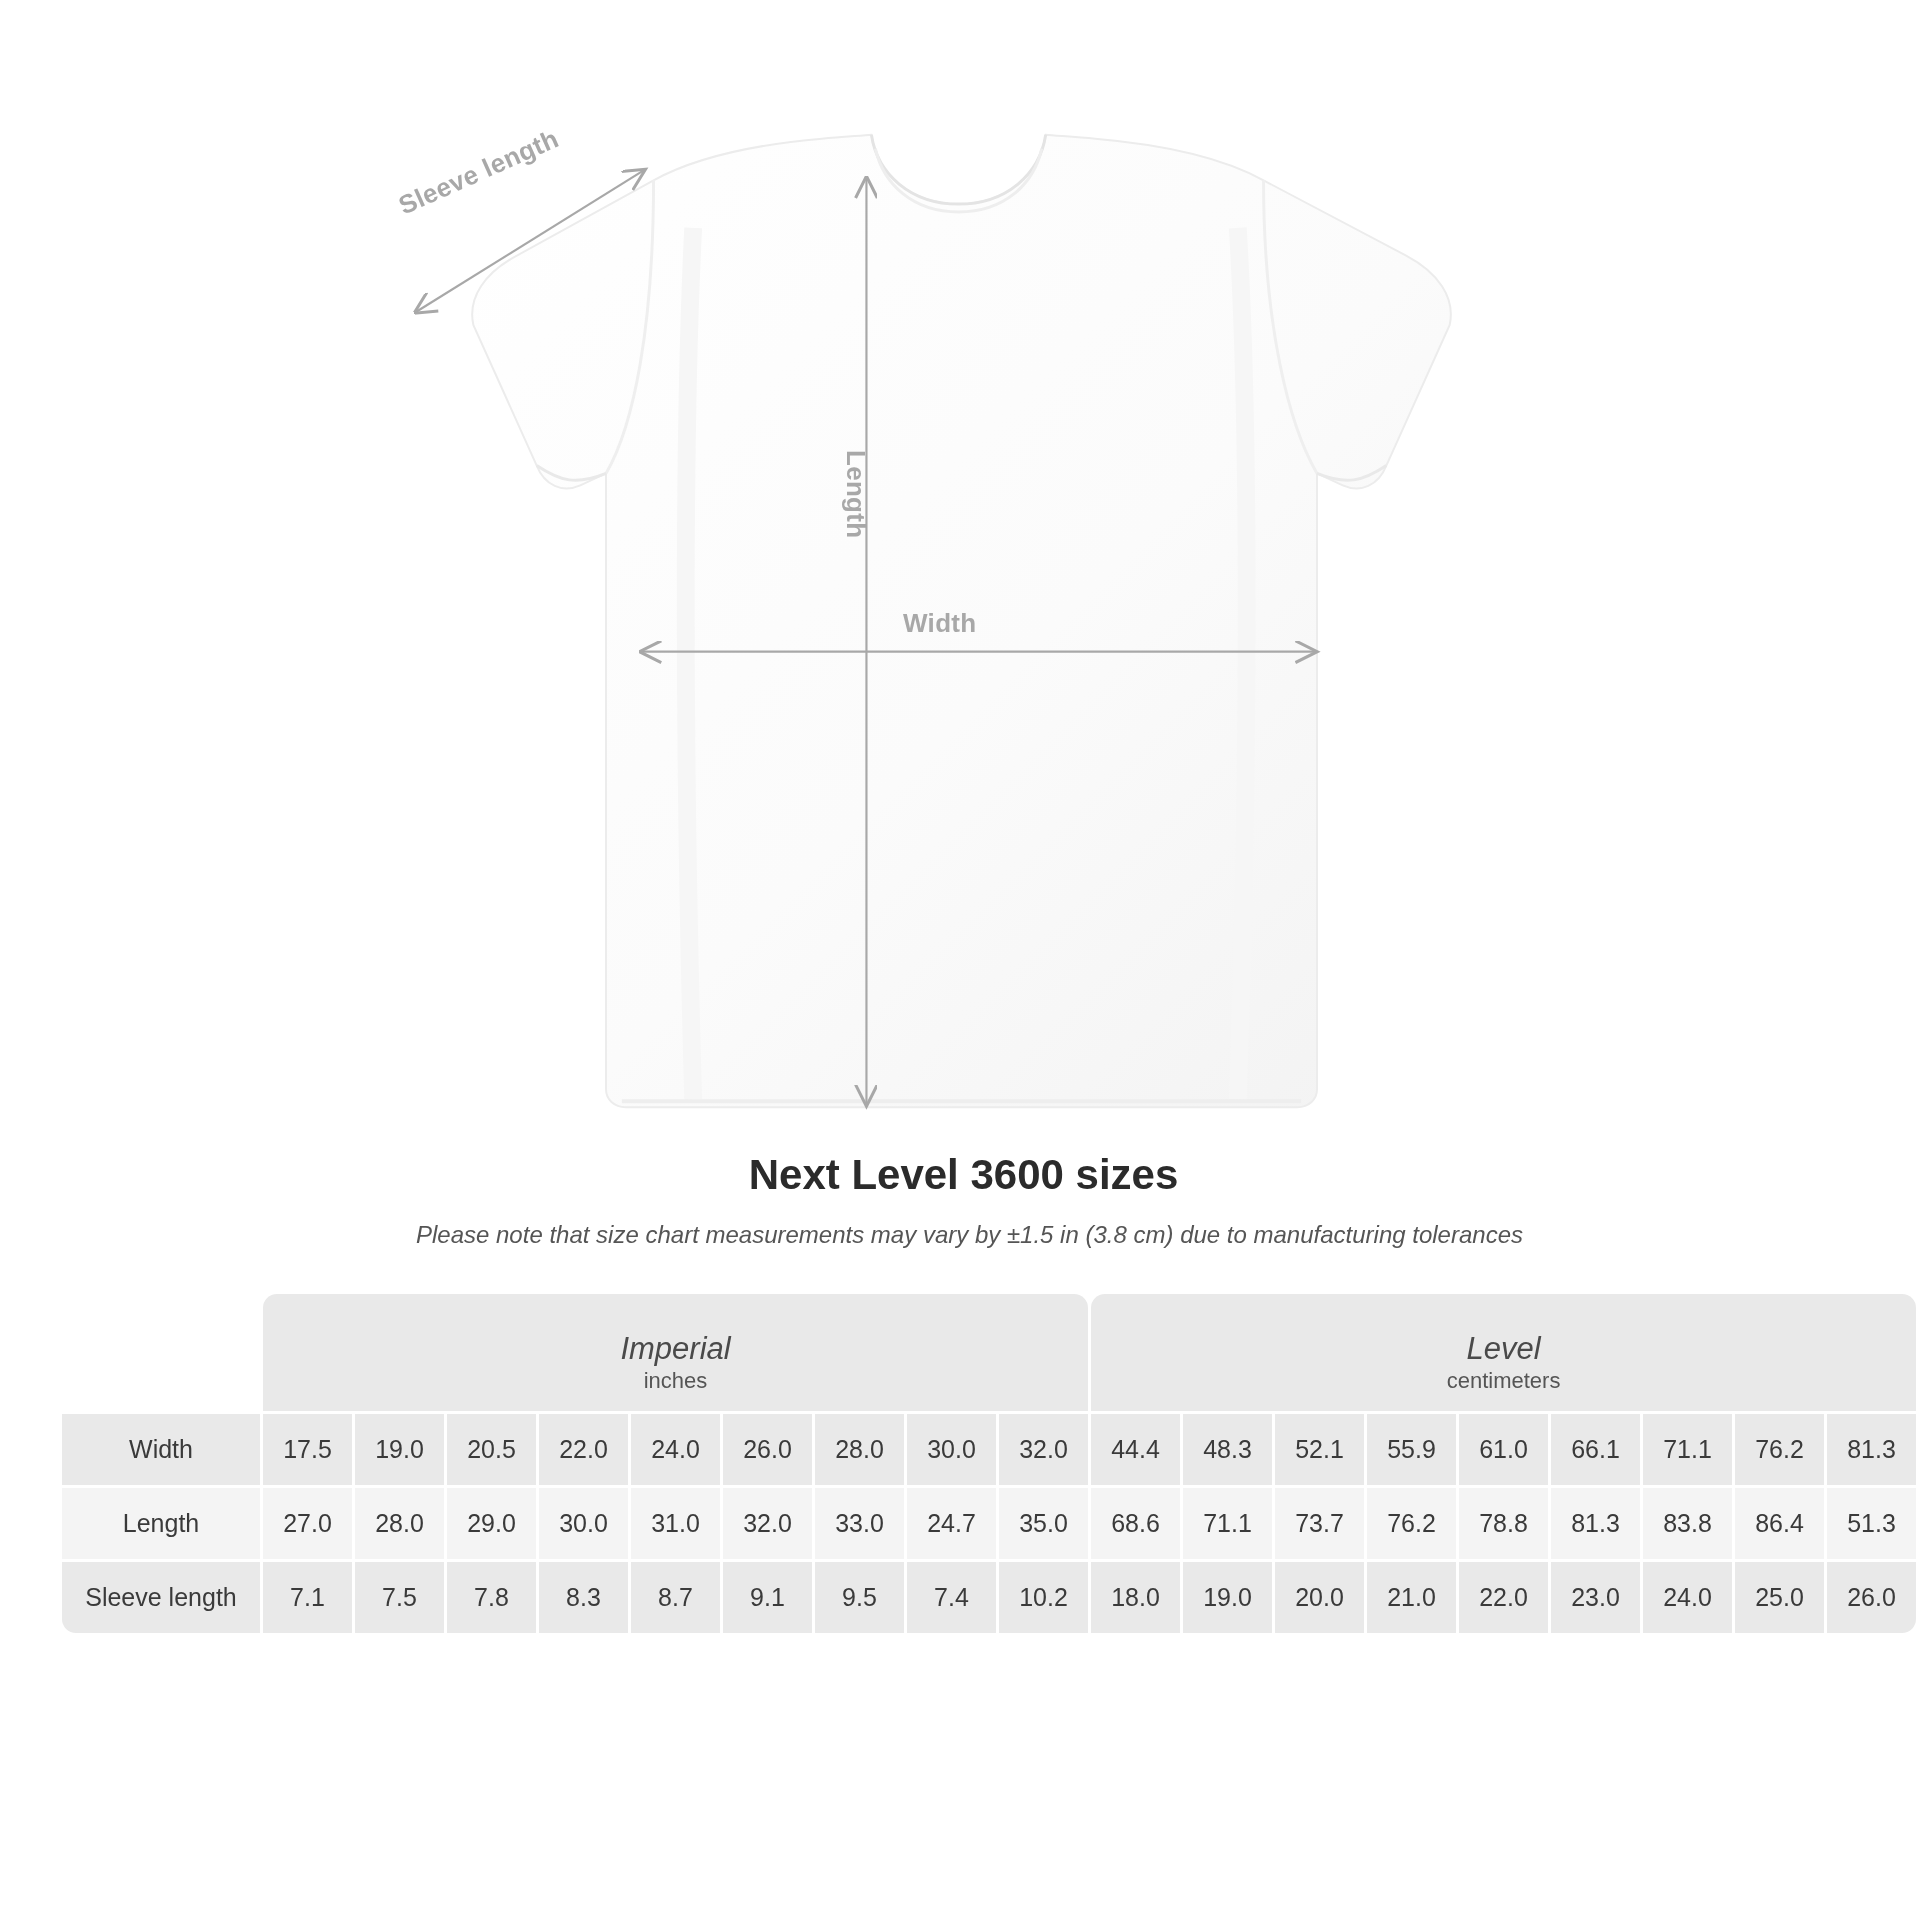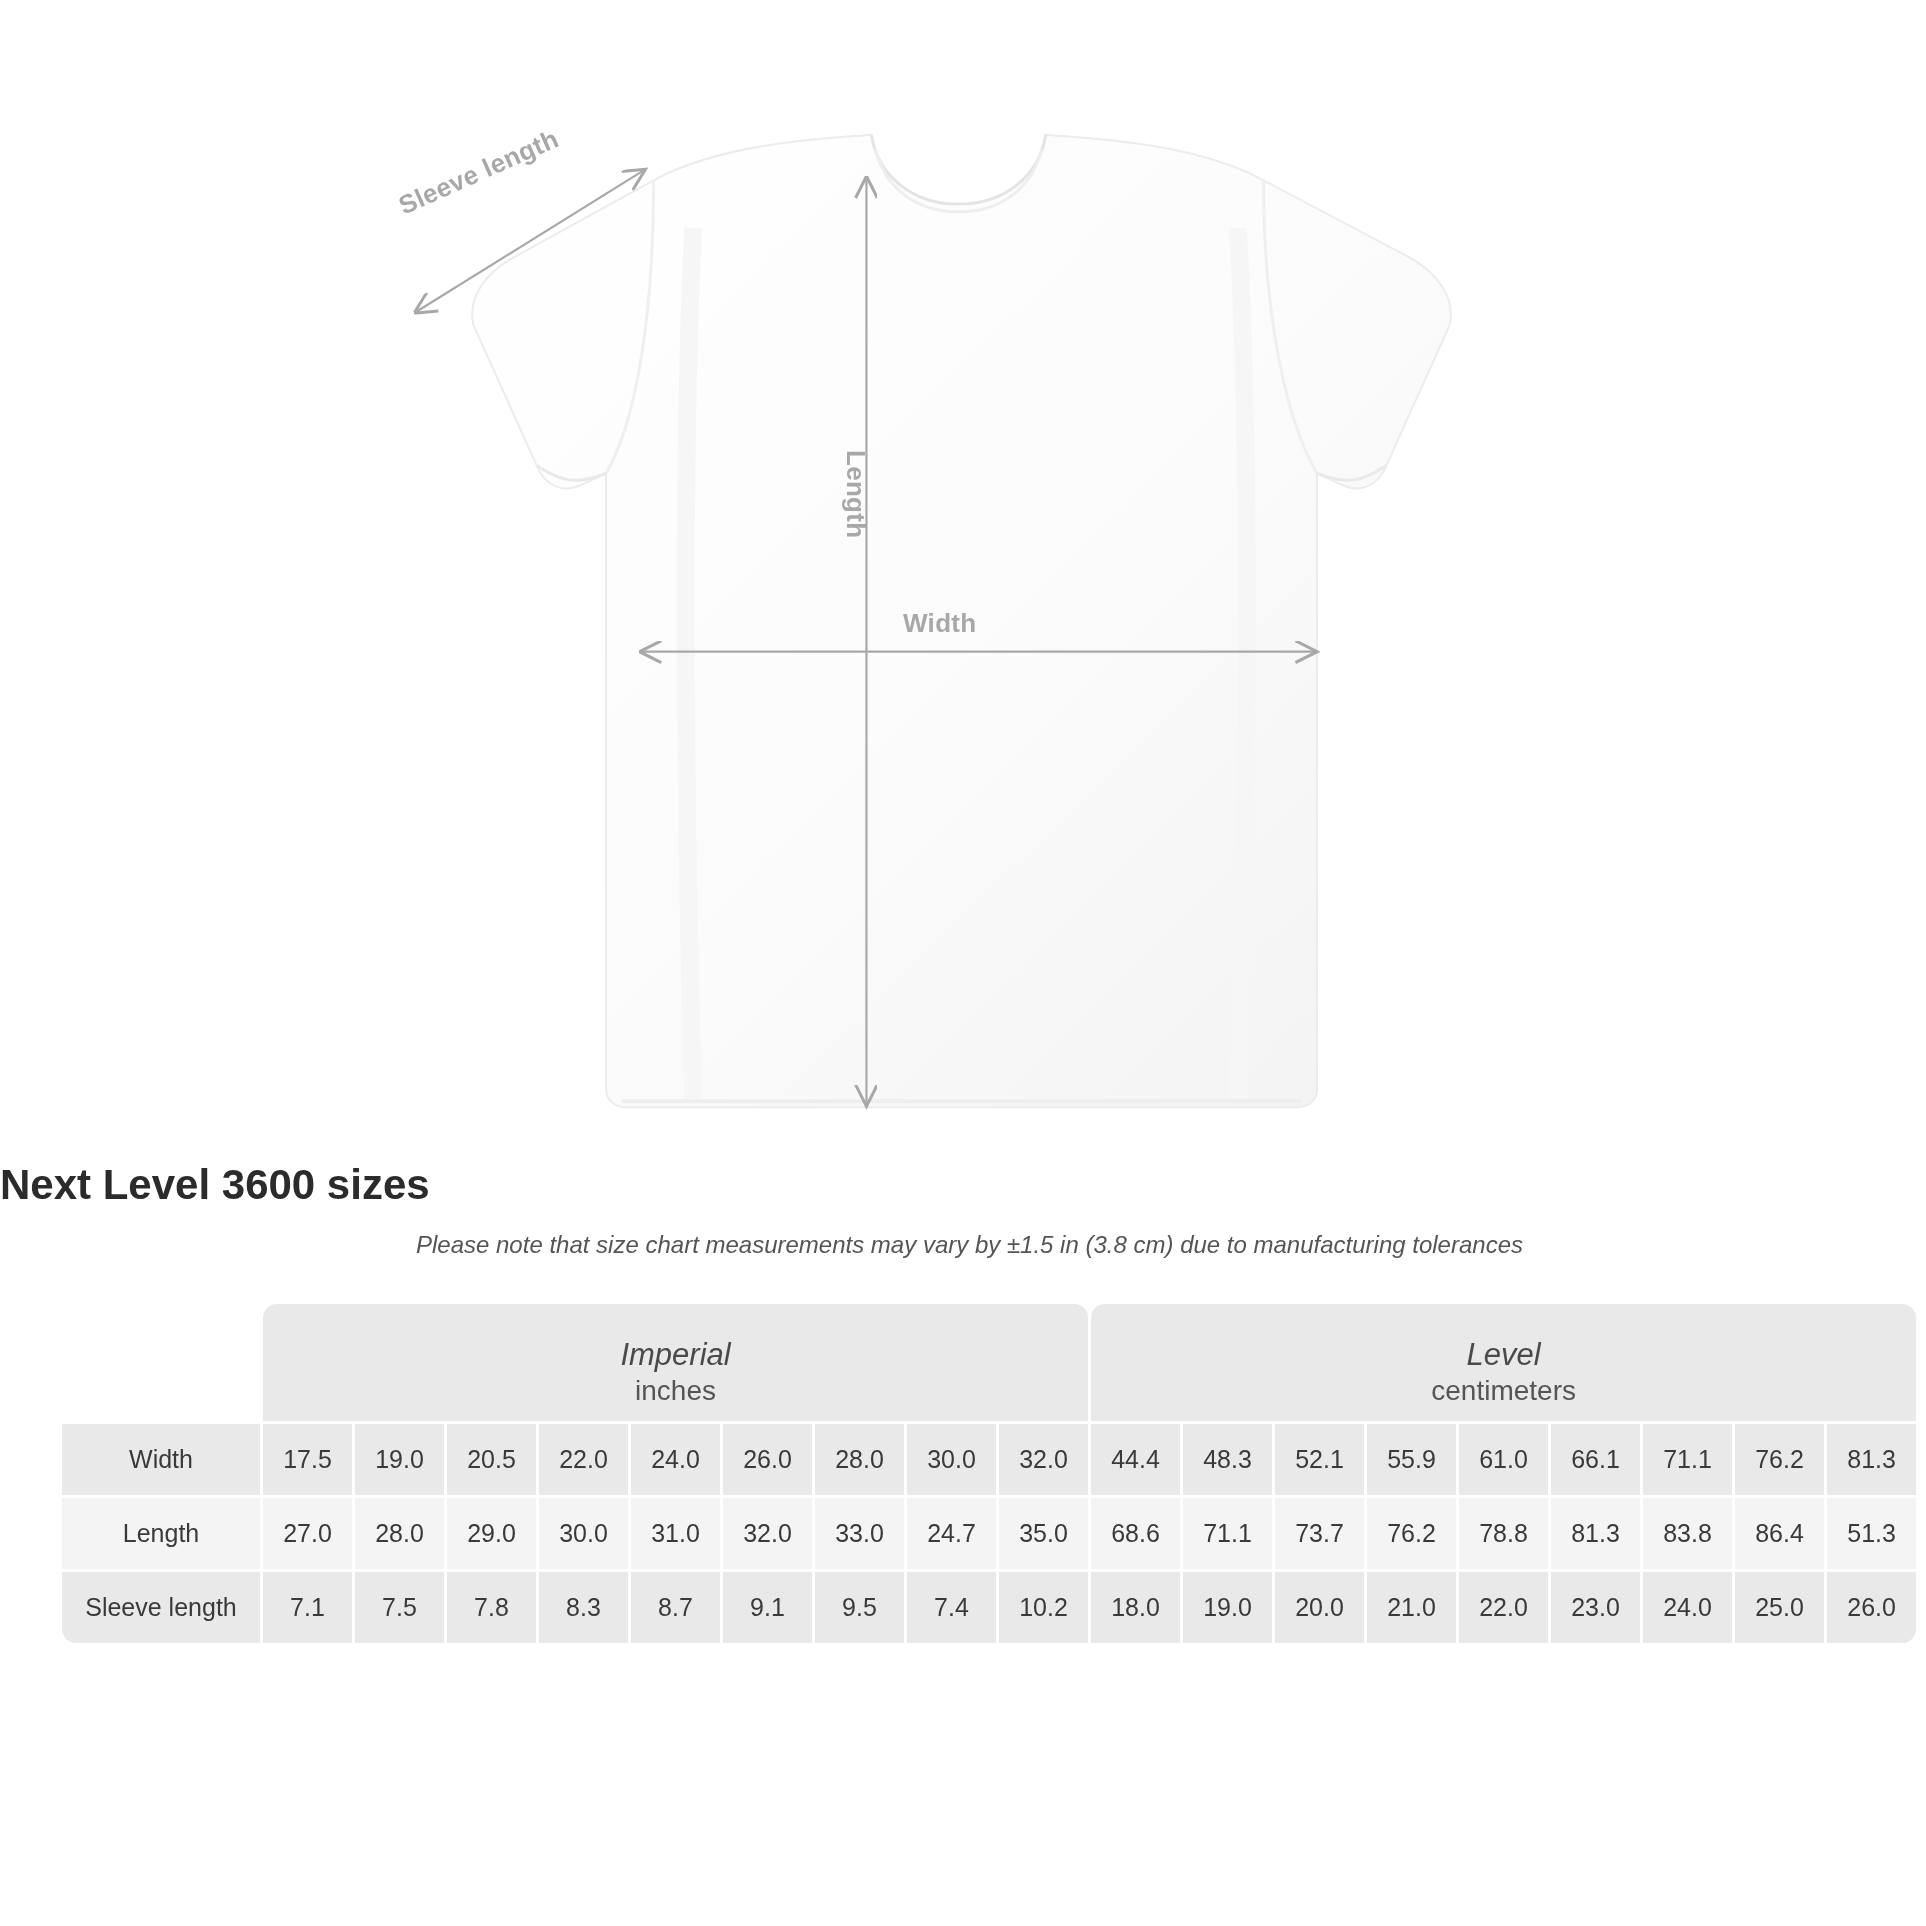--- a/index.html
+++ b/index.html
@@ -48,25 +48,25 @@
     transform: rotate(90deg);
     transform-origin: left top;
   }
   .dim-label.width {
     left: 903px;
     top: 608px;
   }
 
   
   .chart-title {
-    text-align: left;
+    text-align: center;
     font-size: 42px;
     font-weight: bold;
     color: #2b2b2b;
-    margin-top: 22px;
+    margin-top: 12px;
   }
   .chart-note {
     text-align: center;
     font-size: 24px;
     font-style: italic;
     color: #555555;
     margin-top: 22px;
     padding-left: 12px;
   }
 
@@ -98,21 +98,21 @@
   .unit-head .u-name {
     font-size: 31px;
     font-weight: normal;
     font-style: italic;
     color: #4a4a4a;
     display: block;
     line-height: 1.15;
     margin-top: 22px;
   }
   .unit-head .u-sub {
-    font-size: 28px;
+    font-size: 22px;
     color: #555555;
     display: block;
     line-height: 1.3;
   }
   .corner-blank {
     background: #ffffff !important;
   }
   .row-head {
     font-weight: bold;
     font-size: 26px;

